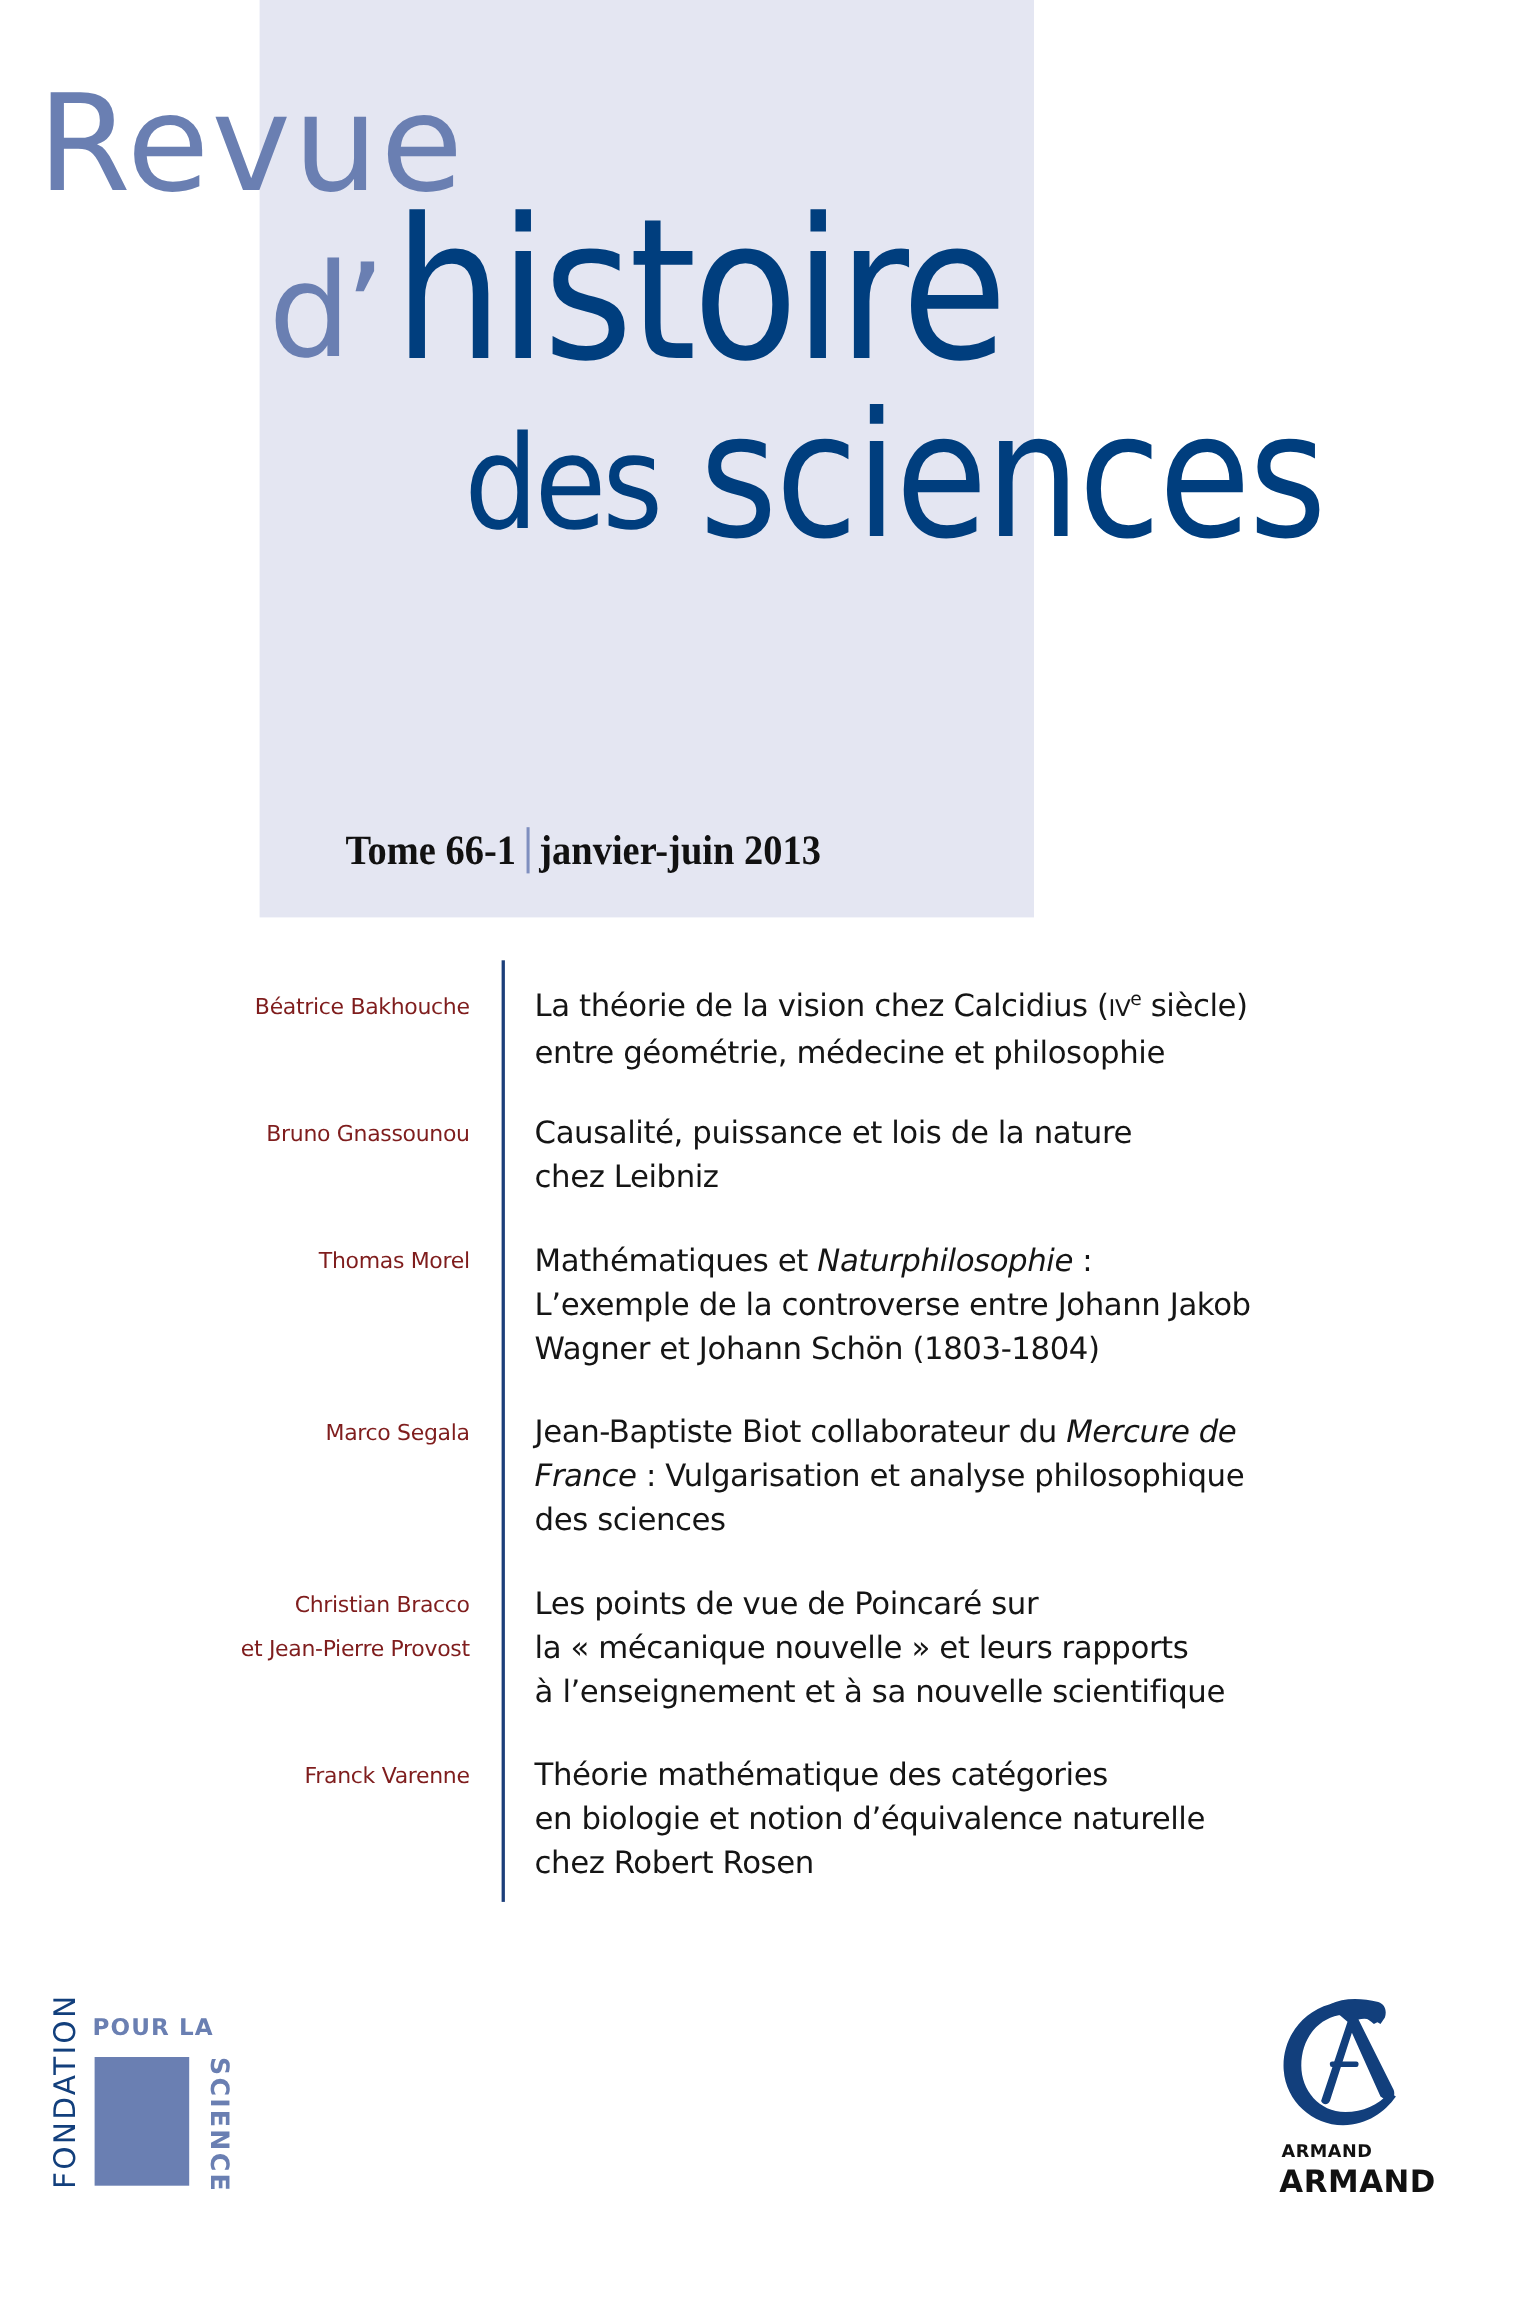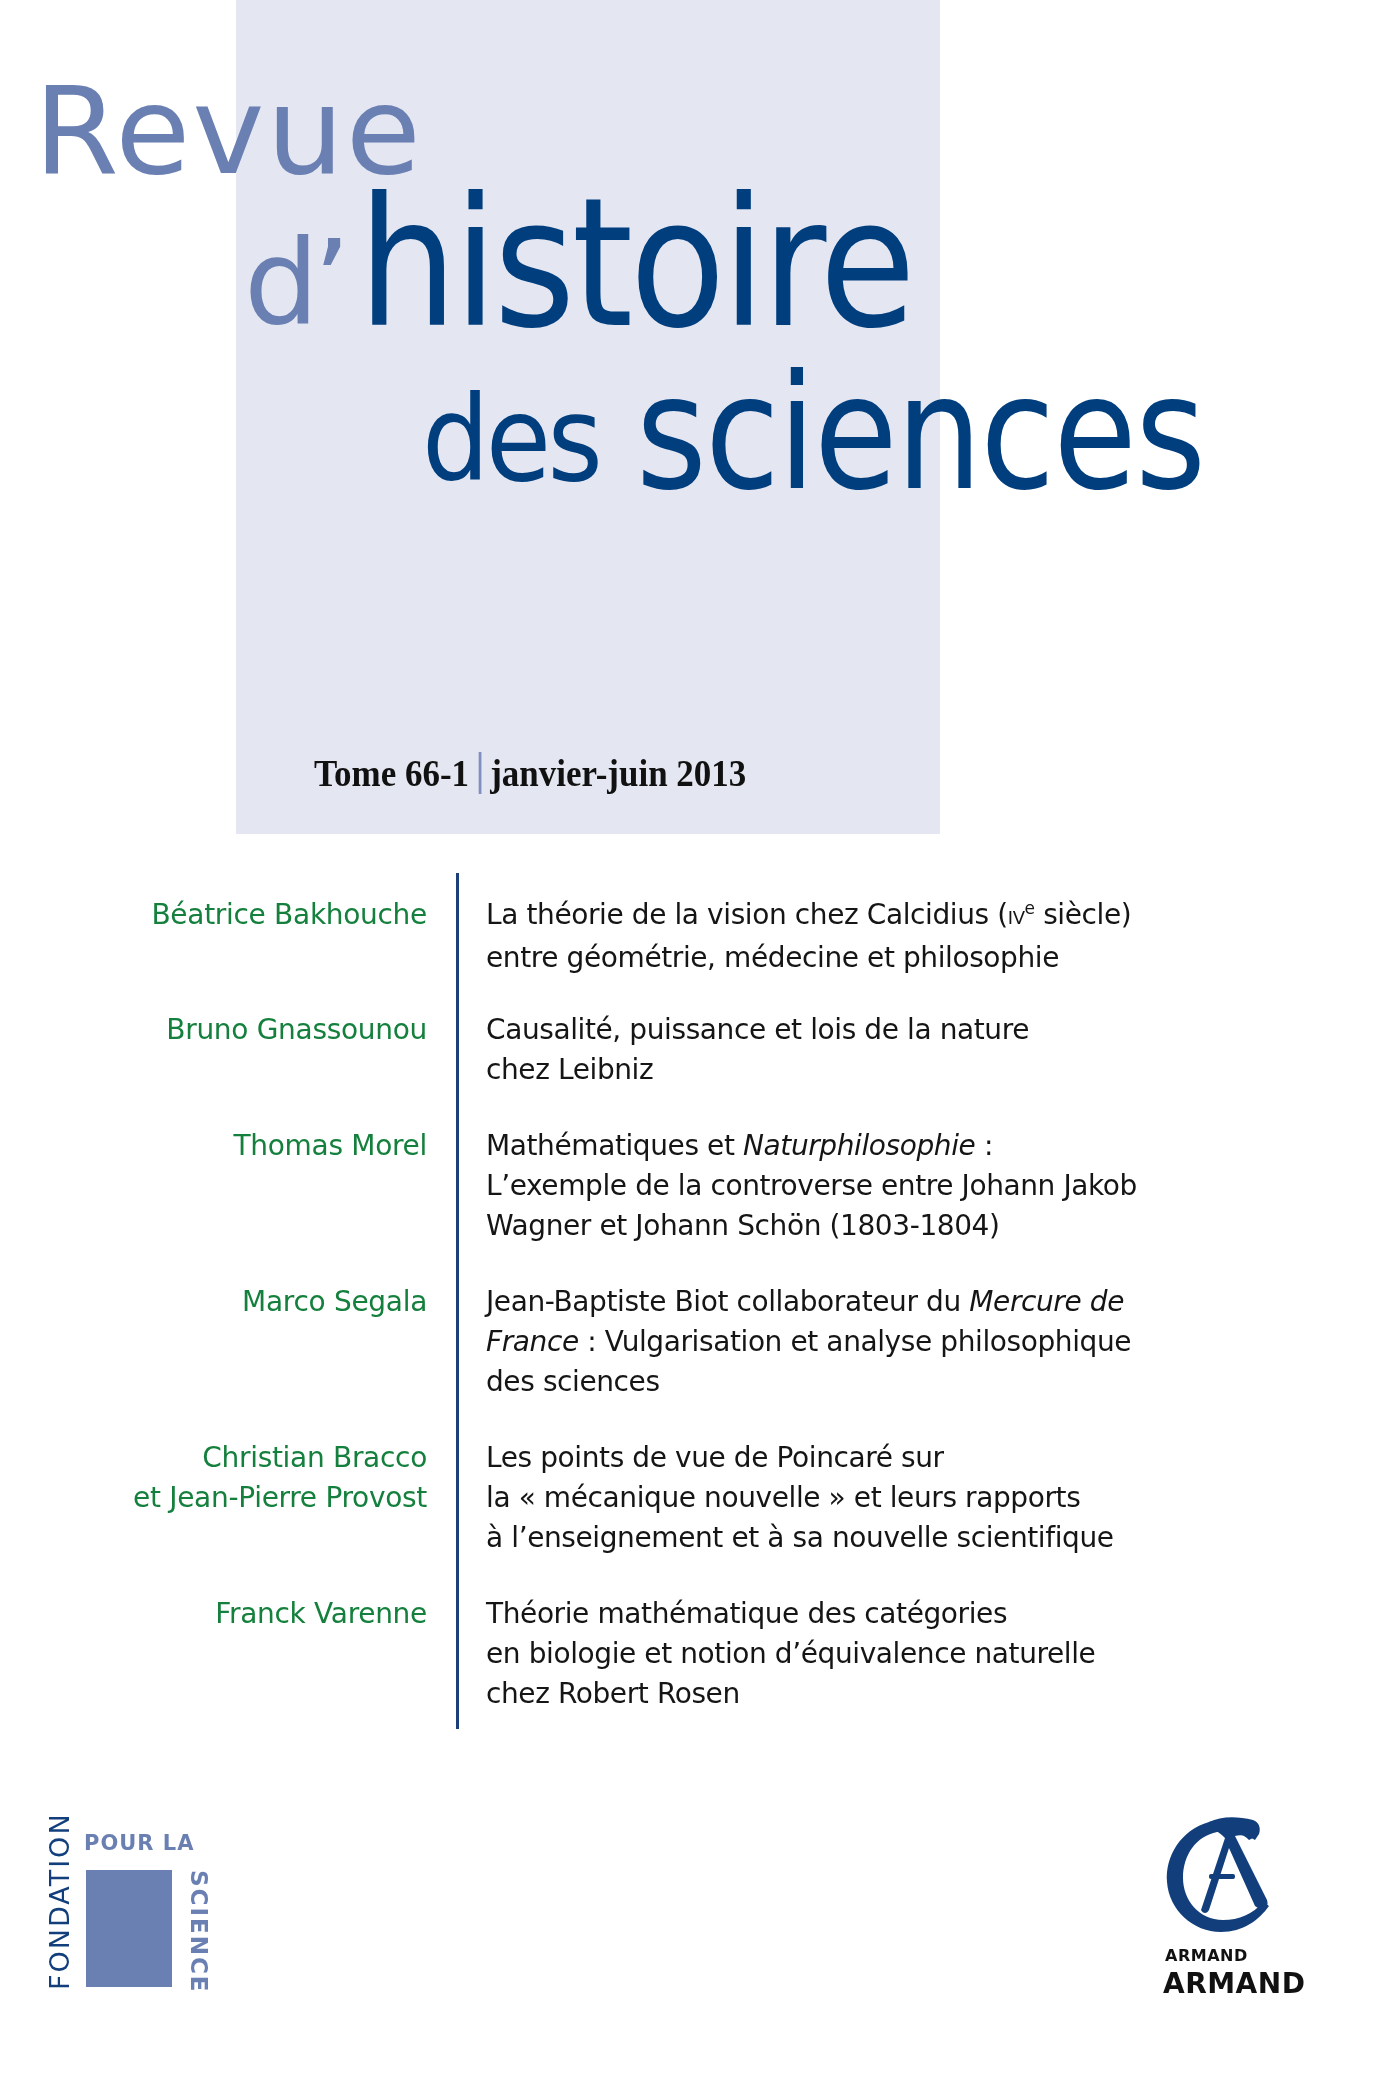--- a/index.html
+++ b/index.html
@@ -41,30 +41,30 @@
     .issue .sep {
       display: inline-block; width: 3px; height: 42px; background: #7f8fbf; margin: 0 10px;
     }
     .vline {
       position: absolute; left: 456px; top: 873px; width: 3px; height: 856px;
       background: #1c3f7a;
     }
     .entry { position: absolute; left: 0; width: 1400px; }
     .author {
       position: absolute; right: calc(1400px - 427px); text-align: right;
-      color: #15803d; font-size: 28px; line-height: 40px; white-space: nowrap;
+      color: #7f1d1d; font-size: 20px; line-height: 40px; white-space: nowrap;
       letter-spacing: -0.3px;
     }
     .title {
       position: absolute; left: 486px; color: #151515; font-size: 28px;
       line-height: 40px; white-space: nowrap; letter-spacing: -0.4px;
     }
     .title .line { display: block; }
     .title i { font-style: italic; }
-    .smallcaps { font-size: 18px; text-align: center; }
+    .smallcaps { font-size: 21px; text-align: center; }
     sup { font-size: 17px; vertical-align: 10px; line-height: 0; }
     
     .fps { position: absolute; left: 40px; top: 1830px; width: 180px; height: 170px; }
     .fps-fond {
       position: absolute; left: 6px; top: 160px; transform: rotate(-90deg); transform-origin: left top;
       color: #123f7c; font-size: 27px; letter-spacing: 2px; white-space: nowrap; line-height: 1;
       font-family: "DejaVu Sans", sans-serif;
     }
     .fps-pour {
       position: absolute; left: 44px; top: 3px; color: #6a7fb2; font-weight: bold;

